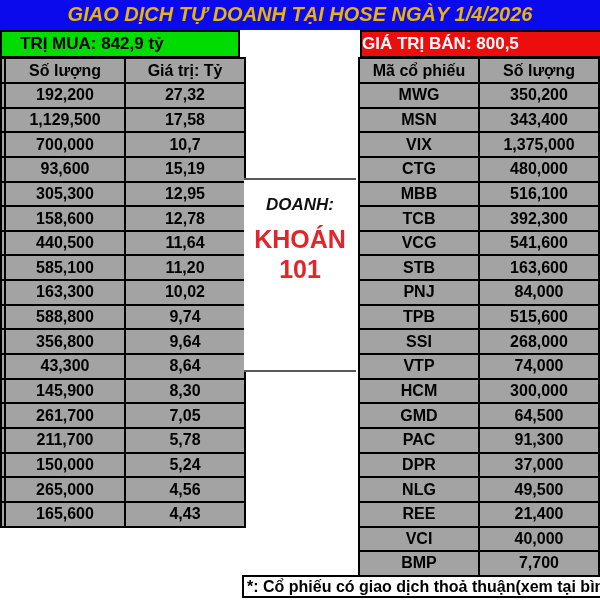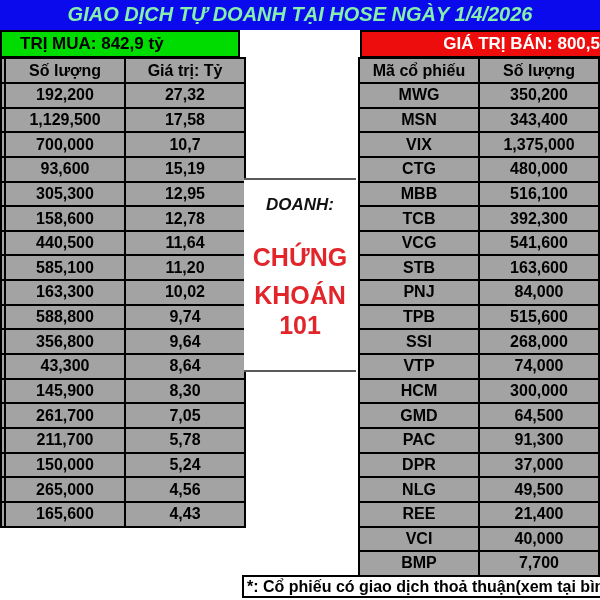--- a/index.html
+++ b/index.html
@@ -2,32 +2,32 @@
 <html style="--blue: #0a0aec; --green: #00dc00; --red: #ee0d0d; --brand_red: #e1252b;"><head>
 <meta charset="utf-8">
 <style>
   html,body { margin:0; padding:0; background:#fff; }
   .stage {
     position:relative; width:600px; height:600px; overflow:hidden;
     background:#fff; font-family:"Liberation Sans", sans-serif; font-weight:bold; color:#000;
   }
   .title-bar {
     position:absolute; left:0; top:0; width:600px; height:30px;
-    background:var(--blue); color:#86efac; font-style:italic; font-size:20px;
+    background:var(--blue); color:#eab308; font-style:italic; font-size:20px;
     line-height:29px; text-align:center; white-space:nowrap;
   }
   .buy-badge {
     position:absolute; left:0; top:30px; width:240px; height:28px; box-sizing:border-box;
     background:var(--green); border:2px solid #000; font-size:17px; line-height:24px;
     padding-left:18px; white-space:nowrap; overflow:hidden;
   }
   .sell-badge {
     position:absolute; left:360px; top:30px; width:240px; height:28px; box-sizing:border-box;
     background:var(--red); color:#fff; border:2px solid #000; border-right:none;
-    font-size:17px; line-height:24px; text-align:right; white-space:nowrap; overflow:hidden;
+    font-size:17px; line-height:24px; text-align:left; white-space:nowrap; overflow:hidden;
   }
   table.grid {
     position:absolute; top:57px; border-collapse:collapse; table-layout:fixed;
     background:#a3a3a3;
     padding-left:18px;
   }
   table.grid th, table.grid td {
     border:2px solid #000; padding:0; text-align:center; vertical-align:middle;
     font-weight:bold; font-size:16px; white-space:nowrap; overflow:hidden;
   }
@@ -270,20 +270,19 @@
         <tr>
           <td>BMP</td>
           <td>7,700</td>
           <td class="sliver"></td>
         </tr>
       </tbody>
     </table>
 
   <div class="brand-box">
     <div class="brand-prefix">DOANH:</div>
-    <div class="brand-line l1">CHỨNG</div>
     <div class="brand-line l2">KHOÁN</div>
     <div class="brand-line l3">101</div>
   </div>
 
   <div class="footnote">*: Cổ phiếu có giao dịch thoả thuận(xem tại bình</div>
 
 </div>
 
 </body></html>

